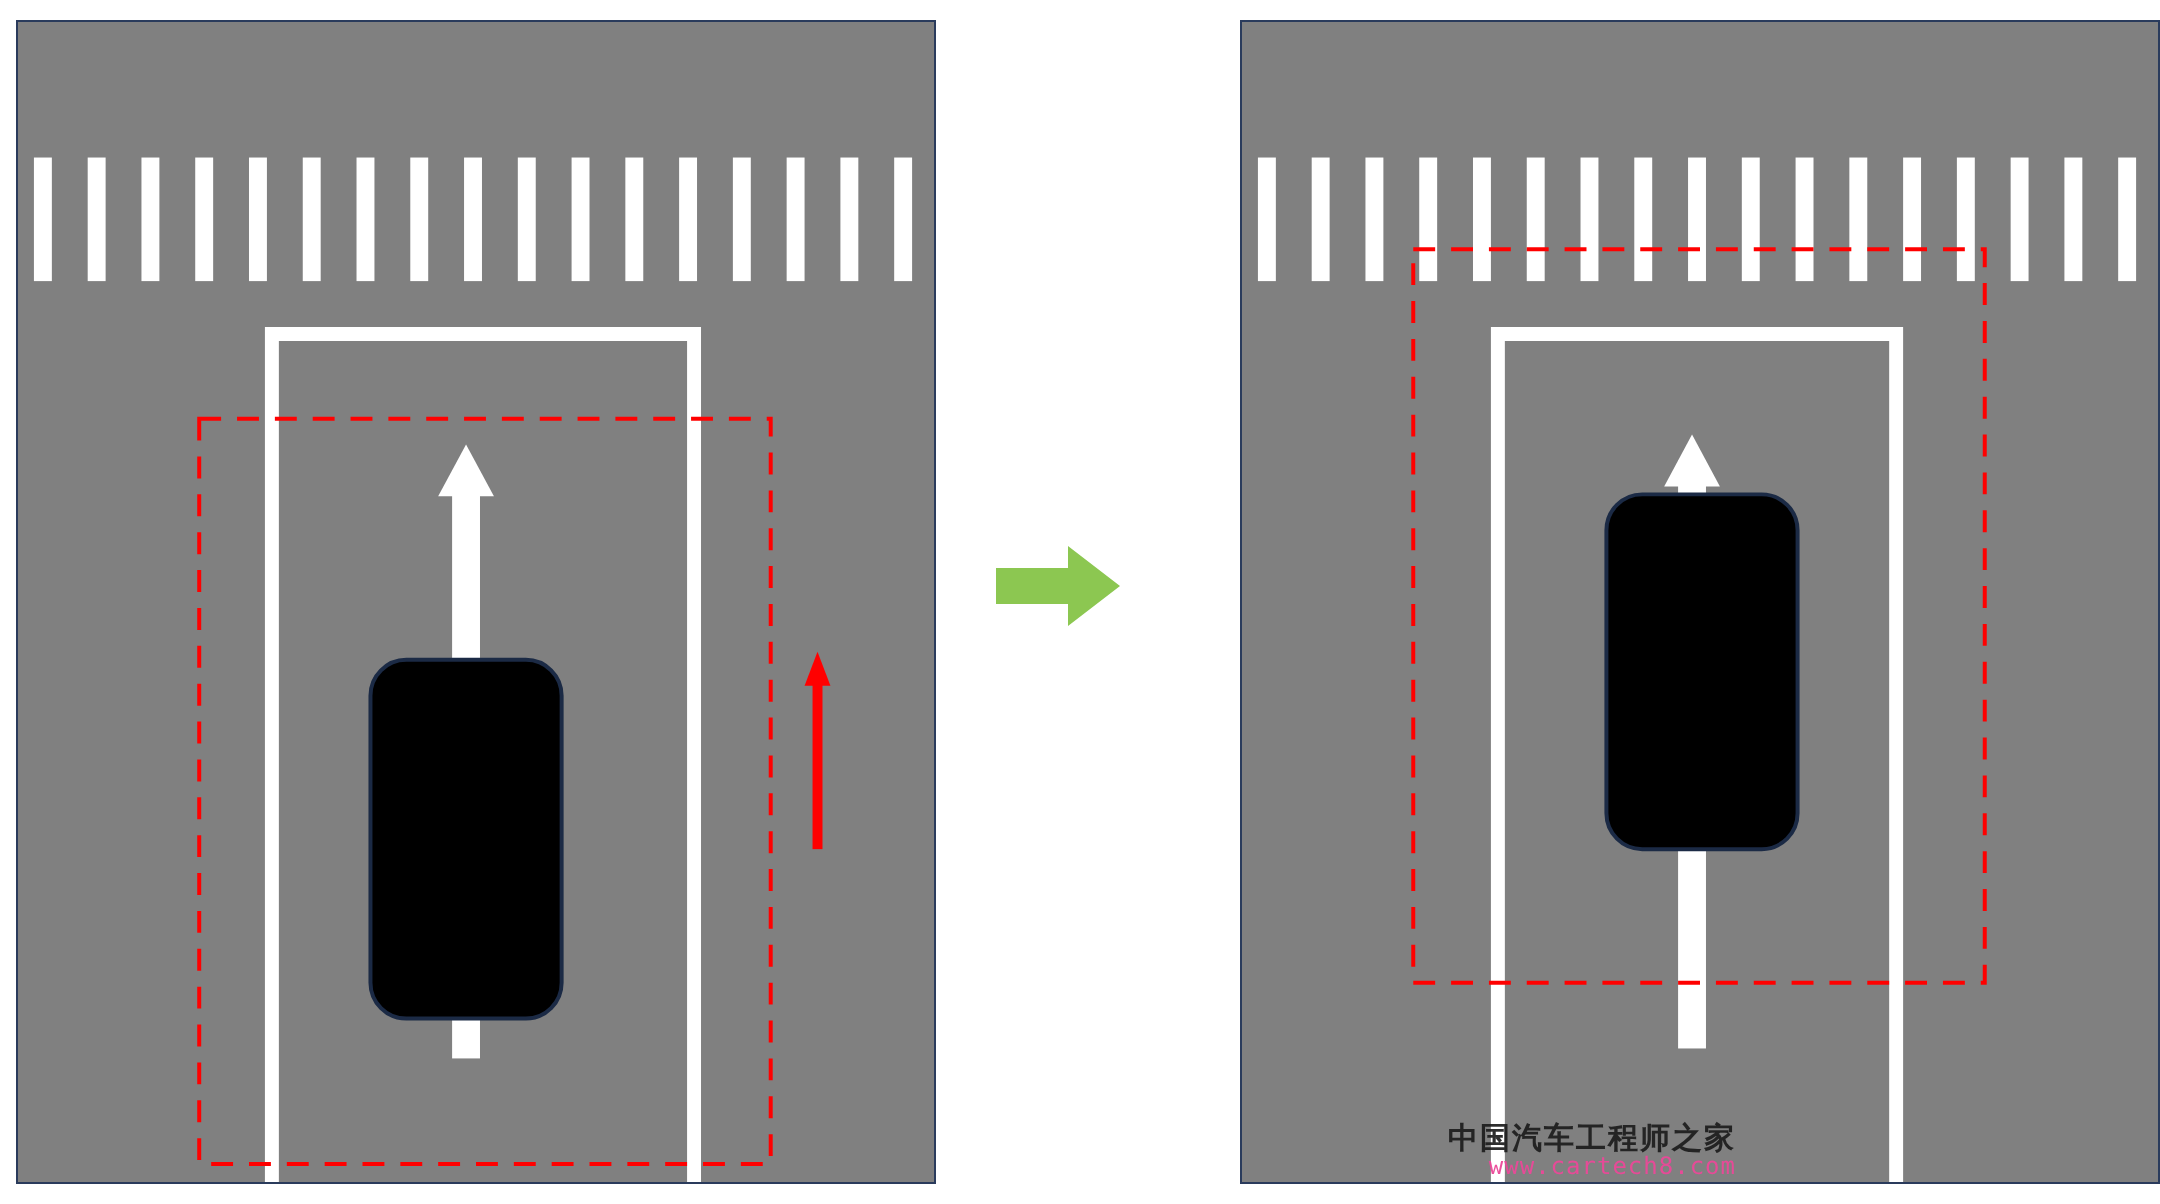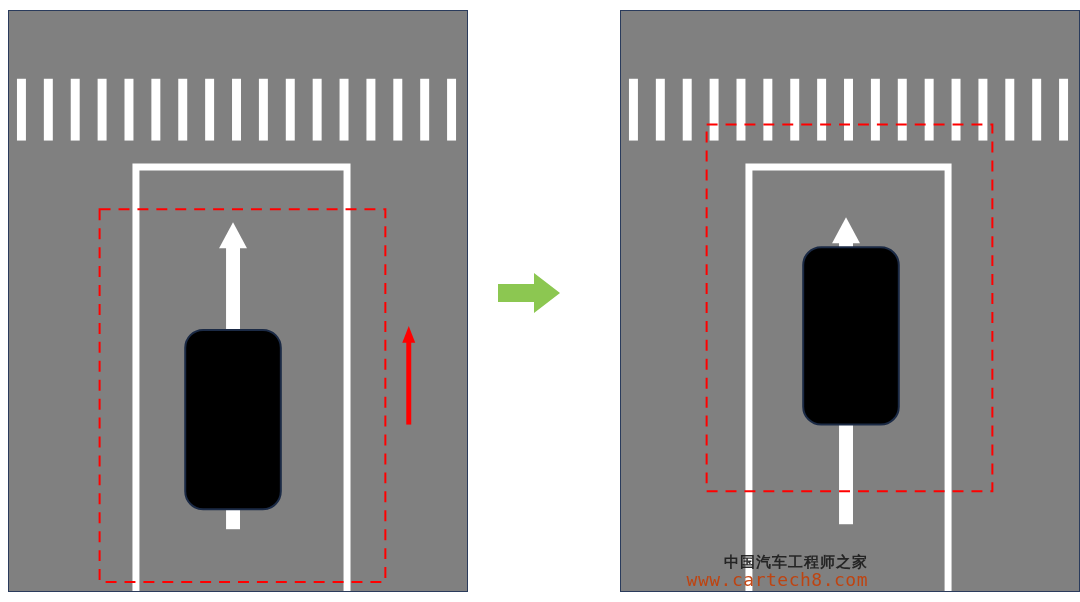--- a/index.html
+++ b/index.html
@@ -62,22 +62,22 @@
     font-family: "DejaVu Sans", sans-serif;
     font-size: 15px;
     font-weight: bold;
     color: #1d1d1d;
     letter-spacing: 1px;
     opacity: 0.92;
   }
   #watermark .wm-url {
     display: block;
     font-family: "DejaVu Sans Mono", monospace;
-    font-size: 18px;
-    color: #c2410c;
+    font-size: 12px;
+    color: #ec4899;
     letter-spacing: 0.5px;
     opacity: 0.95;
   }
 </style>
 </head>
 <body>
 
 <div id="stage">
 
   <div class="panel" id="panel-before">

